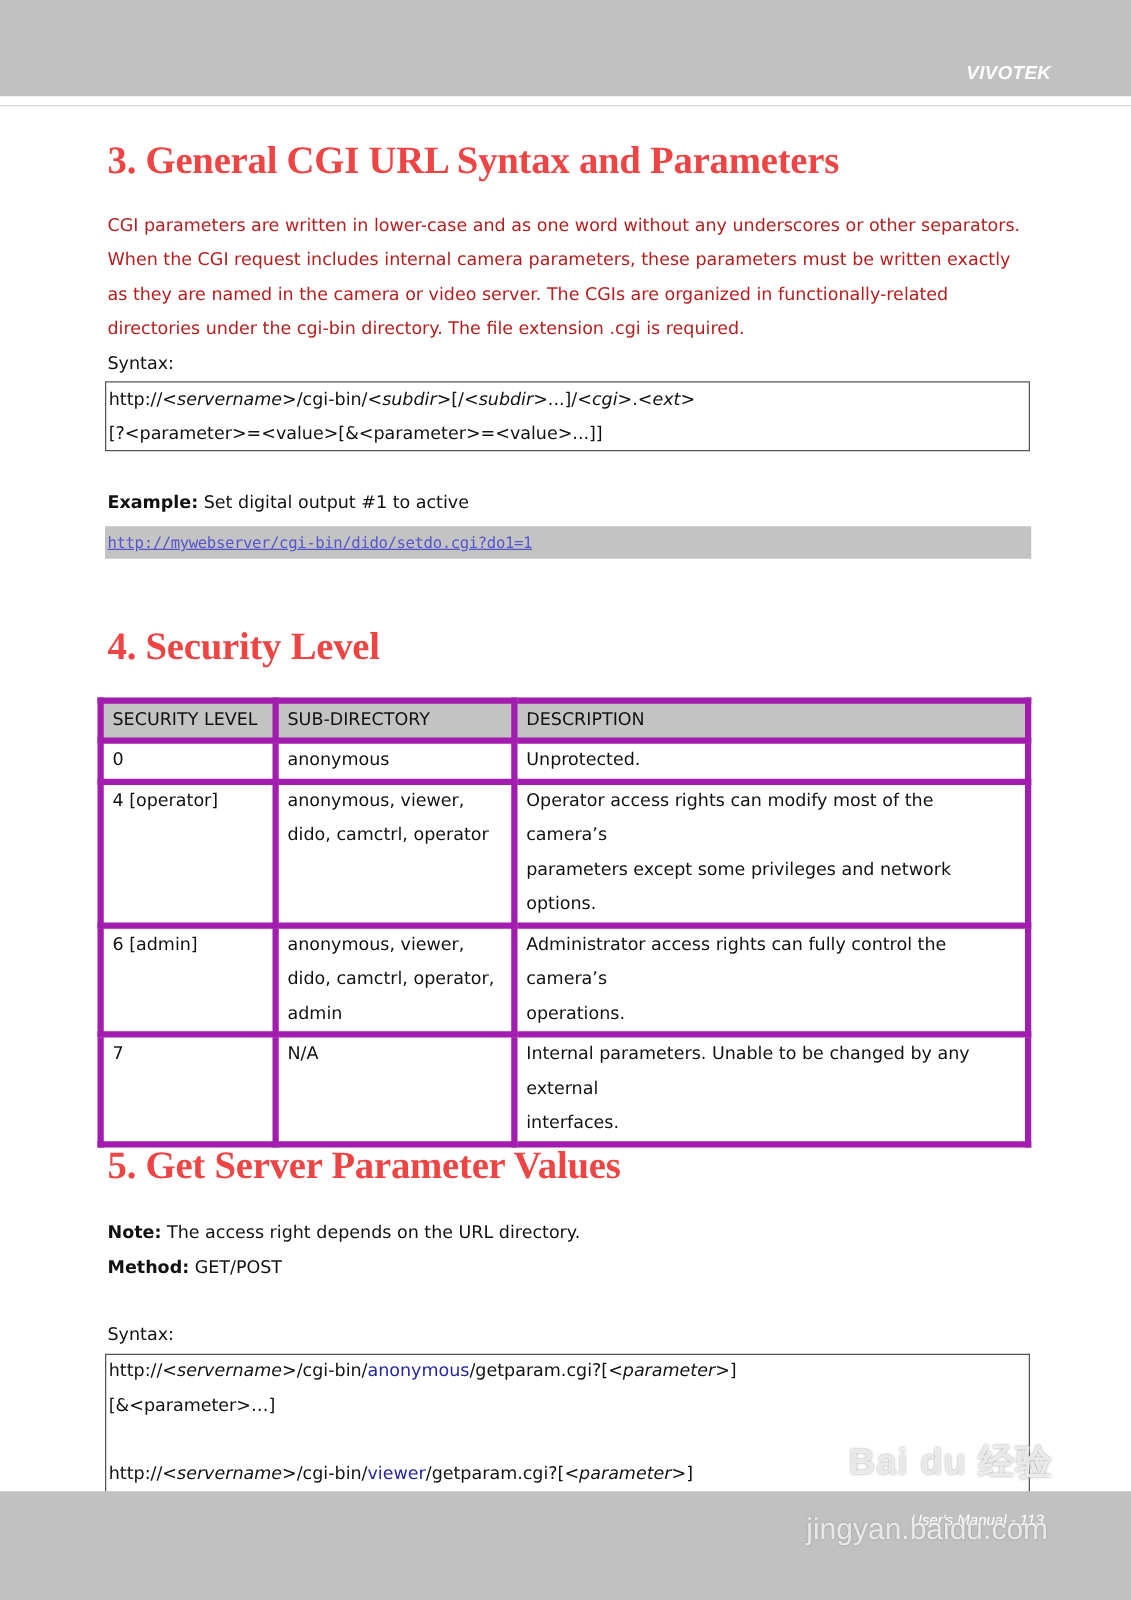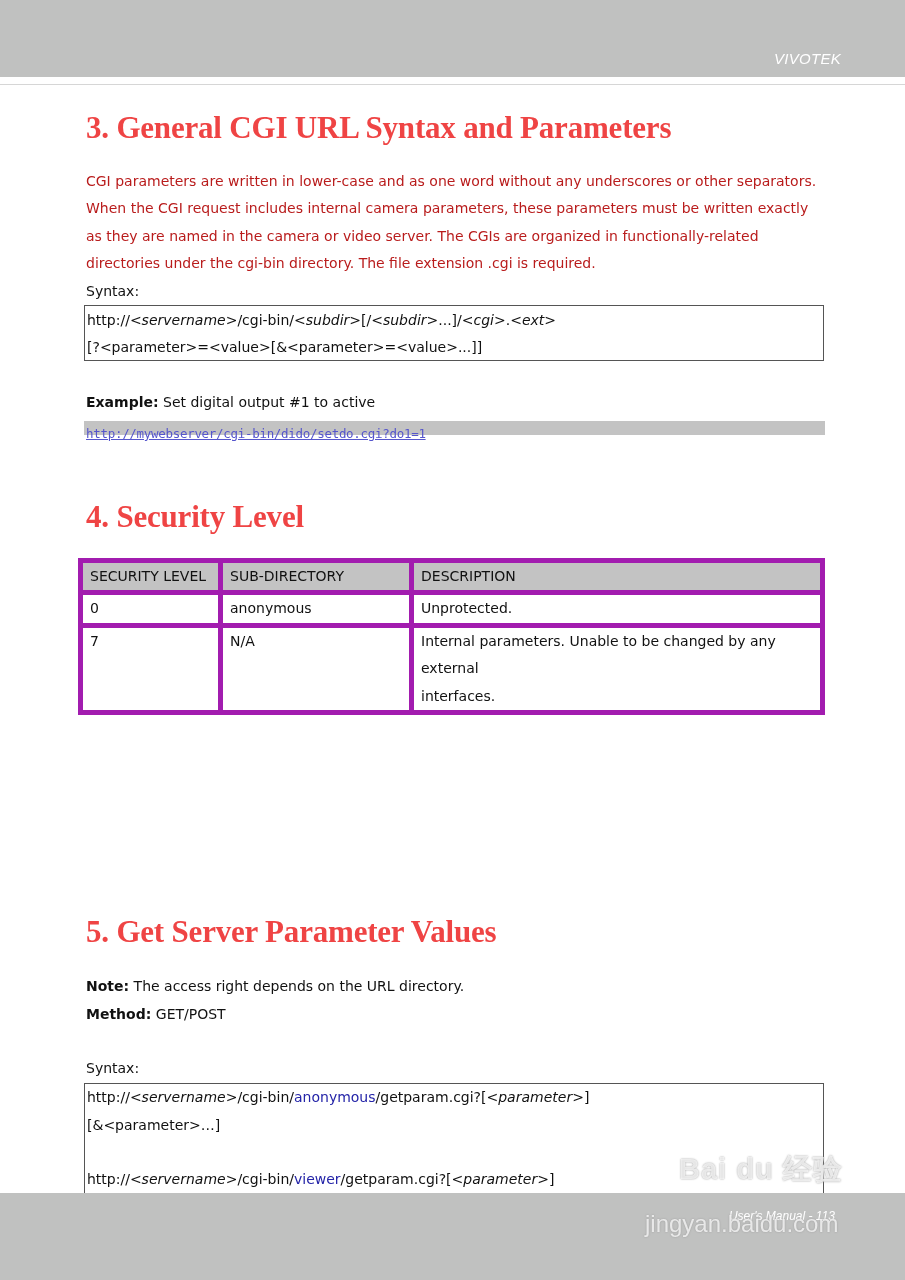--- a/index.html
+++ b/index.html
@@ -10,21 +10,21 @@
   }
   .header-band {
     position: absolute; left: 0; top: 0; width: 905px; height: 77px;
     background: #c0c1c0;
   }
   .header-line {
     position: absolute; left: 0; top: 84px; width: 905px; height: 1px; background: #d6d6d6;
   }
   .brand {
     position: absolute; right: 64px; top: 50px;
-    font-family: "Liberation Sans", sans-serif; font-weight: normal; font-style: italic;
+    font-family: "Liberation Sans", sans-serif; font-weight: bold; font-style: italic;
     font-size: 15px; color: #ffffff; letter-spacing: 0.3px;
   }
   .footer-band {
     position: absolute; left: 0; top: 1193px; width: 905px; height: 87px;
     background: #c0c1c0;
   }
   .footer-page {
     position: absolute; right: 70px; top: 1209px;
     font-family: "Liberation Sans", sans-serif; font-style: italic;
     font-size: 12px; color: #ffffff;
@@ -50,21 +50,21 @@
   .line { position: absolute; left: 86px; font-size: 14px; color: #111; white-space: nowrap; }
   .line b { font-weight: bold; }
   .box {
     position: absolute; left: 84px; width: 740px; border: 1px solid #555;
     box-sizing: border-box; background: #fff;
   }
   .box .row { position: absolute; left: 2px; font-size: 14px; white-space: nowrap; color: #111; }
   .box i { font-style: italic; }
   .blue { color: #2424a8; }
   .example-bar {
-    position: absolute; left: 84px; top: 421px; width: 741px; height: 14px; background: #c3c3c3;
+    position: absolute; left: 84px; top: 421px; width: 741px; height: 26px; background: #c3c3c3;
   }
   .example-link {
     position: absolute; left: 2px; top: 5px;
     font-family: "DejaVu Sans Mono", monospace; font-size: 12.5px; color: #5555cc;
     text-decoration: underline; letter-spacing: -0.3px;
   }
   table.sec {
     position: absolute; left: 78px; top: 558px; width: 747px;
     border-collapse: collapse; font-size: 14px; color: #111;
   }
@@ -114,20 +114,43 @@
     <tr>
       <td>0</td>
       <td>
           <div>anonymous</div>
         </td>
       <td>
           <div>Unprotected.</div>
         </td>
     </tr>
     <tr>
+      <td>4 [operator]</td>
+      <td>
+        <div>anonymous, viewer,</div>
+        <div>dido, camctrl, operator</div>
+      </td>
+      <td>
+        <div>Operator access rights can modify most of the camera’s</div>
+        <div>parameters except some privileges and network options.</div>
+      </td>
+    </tr>
+    <tr>
+      <td>6 [admin]</td>
+      <td>
+        <div>anonymous, viewer,</div>
+        <div>dido, camctrl, operator,</div>
+        <div>admin</div>
+      </td>
+      <td>
+        <div>Administrator access rights can fully control the camera’s</div>
+        <div>operations.</div>
+      </td>
+    </tr>
+    <tr>
       <td>7</td>
       <td>
           <div>N/A</div>
         </td>
       <td>
         <div>Internal parameters. Unable to be changed by any external</div>
         <div>interfaces.</div>
       </td>
     </tr>
   </tbody>

